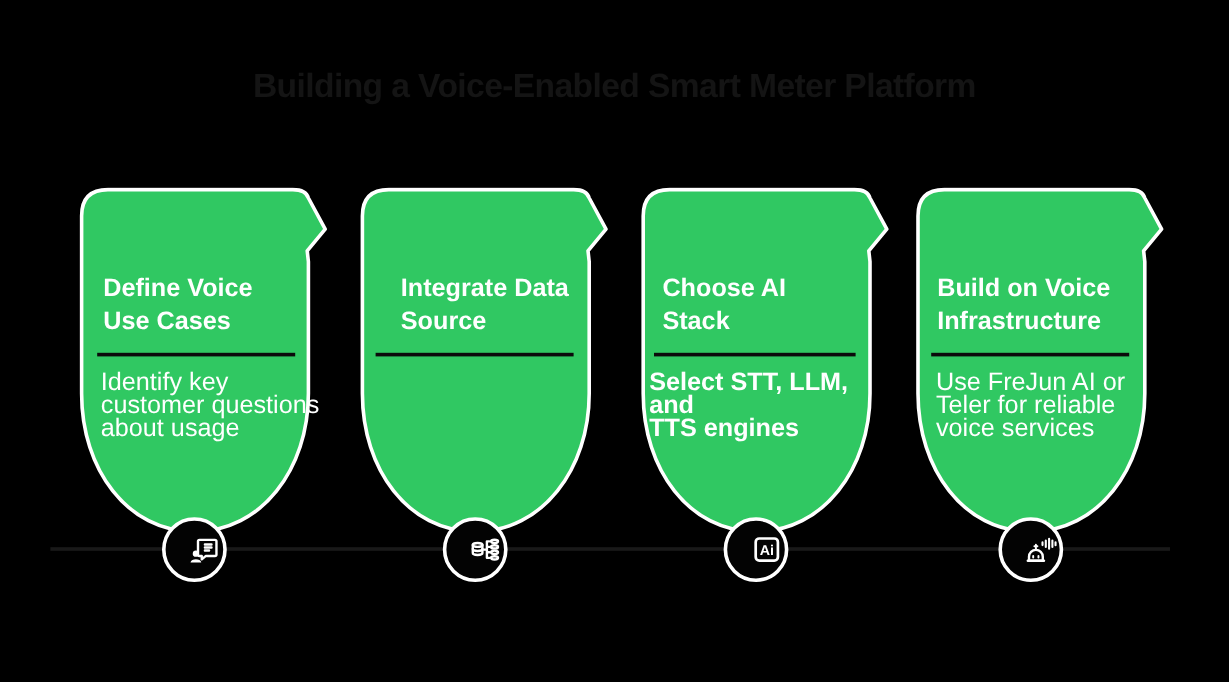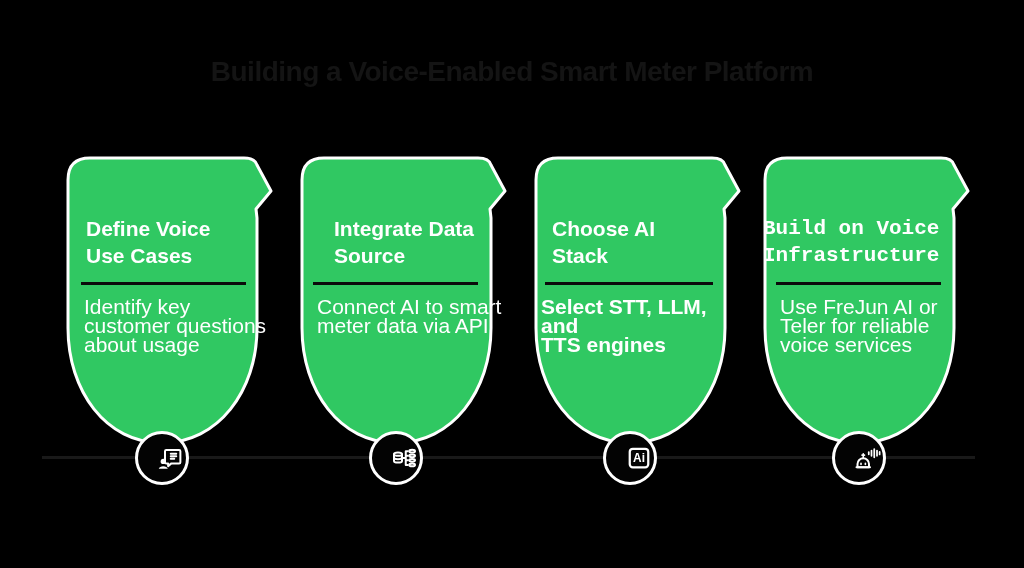--- a/index.html
+++ b/index.html
@@ -23,42 +23,42 @@
   .card-2{left:300px;}
   .card-3{left:534px;}
   .card-4{left:763px;}
   .bubble{position:absolute;top:0;left:0;width:212px;height:295px;display:block;}
   .bubble path{
     fill:var(--card-green,#30C862);
     stroke:var(--card-outline,#ffffff);
     stroke-width:3;
     stroke-linejoin:round;
   }
-  .content{position:absolute;top:0;left:0;width:100%;}
+  .content{position:absolute;top:12px;left:0;width:100%;}
   .heading{
     margin:59px 8px 0 18px;
     font-size:21px;line-height:27px;font-weight:700;
     color:var(--heading-text,#ffffff);
     white-space:pre-line;
   }
   .divider{
     height:3px;margin:13px 0 0 14px;width:165px;
     background:var(--divider,#0b0b0b);
   }
   .desc{
     margin:12px 6px 0 17px;
     font-size:21px;line-height:19px;font-weight:400;
     color:var(--body-text,#ffffff);
     white-space:pre-line;
   }
   
   .card-1 .heading{margin-left:20px;} .card-1 .desc{margin-left:18px;} .card-1 .divider{margin-left:15px;}
   .card-2 .heading{margin-left:34px;} .card-2 .desc{margin-left:17px;} .card-2 .divider{margin-left:13px;}
   .card-3 .heading{} .card-3 .desc{margin-left:7px;font-weight:bold;}  .card-3 .divider{margin-left:11px;width:168px;}
-  .card-4 .heading{margin-left:0;font-family:Liberation Mono, monospace;} .card-4 .desc{} .card-4 .divider{margin-left:13px;}
+  .card-4 .heading{margin-left:18px;} .card-4 .desc{} .card-4 .divider{margin-left:13px;}
   .icon-circle{
     position:absolute;top:275px;left:69px;
     width:48px;height:48px;border-radius:50%;
     background:var(--icon-circle-bg,#030303);
     border:3px solid var(--card-outline,#ffffff);
     display:flex;align-items:center;justify-content:flex-end;
   }
   .icon-circle svg{width:30px;height:30px;display:block;}
   .ic{stroke:#fff;stroke-width:1.6;fill:none;stroke-linecap:round;stroke-linejoin:round;}
   .icf{fill:#fff;stroke:none;}
@@ -96,22 +96,20 @@
   </div>
 
   <div class="card card-2">
     <svg class="bubble" viewBox="0 0 212 295" aria-hidden="true">
       <path d="M24 2 H178 Q189 2 191 9 L205 35 L190 53 L191 62 V172 C191 235 152 287 96 287 C40 287 2 235 2 172 V24 Q2 2 24 2 Z"></path>
     </svg>
     <div class="content">
       <h2 class="heading">Integrate Data
 Source</h2>
       <div class="divider"></div>
-      <p class="desc">Connect AI to smart
-meter data via API</p>
     </div>
     <div class="icon-circle">
       <svg viewBox="0 0 24 24" aria-hidden="true">
         <ellipse class="ic" cx="6.4" cy="8.9" rx="3.2" ry="1.3"></ellipse>
         <path class="ic" d="M3.2 8.9 v5.4 a3.2 1.3 0 0 0 6.4 0 v-5.4"></path>
         <path class="ic" d="M3.2 11.6 a3.2 1.3 0 0 0 6.4 0"></path>
         <path class="ic" d="M10.4 12 h2.2 M12.6 6.5 v11 M12.6 6.5 h1.6 M12.6 10.2 h1.6 M12.6 13.8 h1.6 M12.6 17.5 h1.6"></path>
         <ellipse class="ic" cx="17.7" cy="6.5" rx="2.3" ry="1.1"></ellipse>
         <ellipse class="ic" cx="17.7" cy="10.2" rx="2.3" ry="1.1"></ellipse>
         <ellipse class="ic" cx="17.7" cy="13.8" rx="2.3" ry="1.1"></ellipse>

